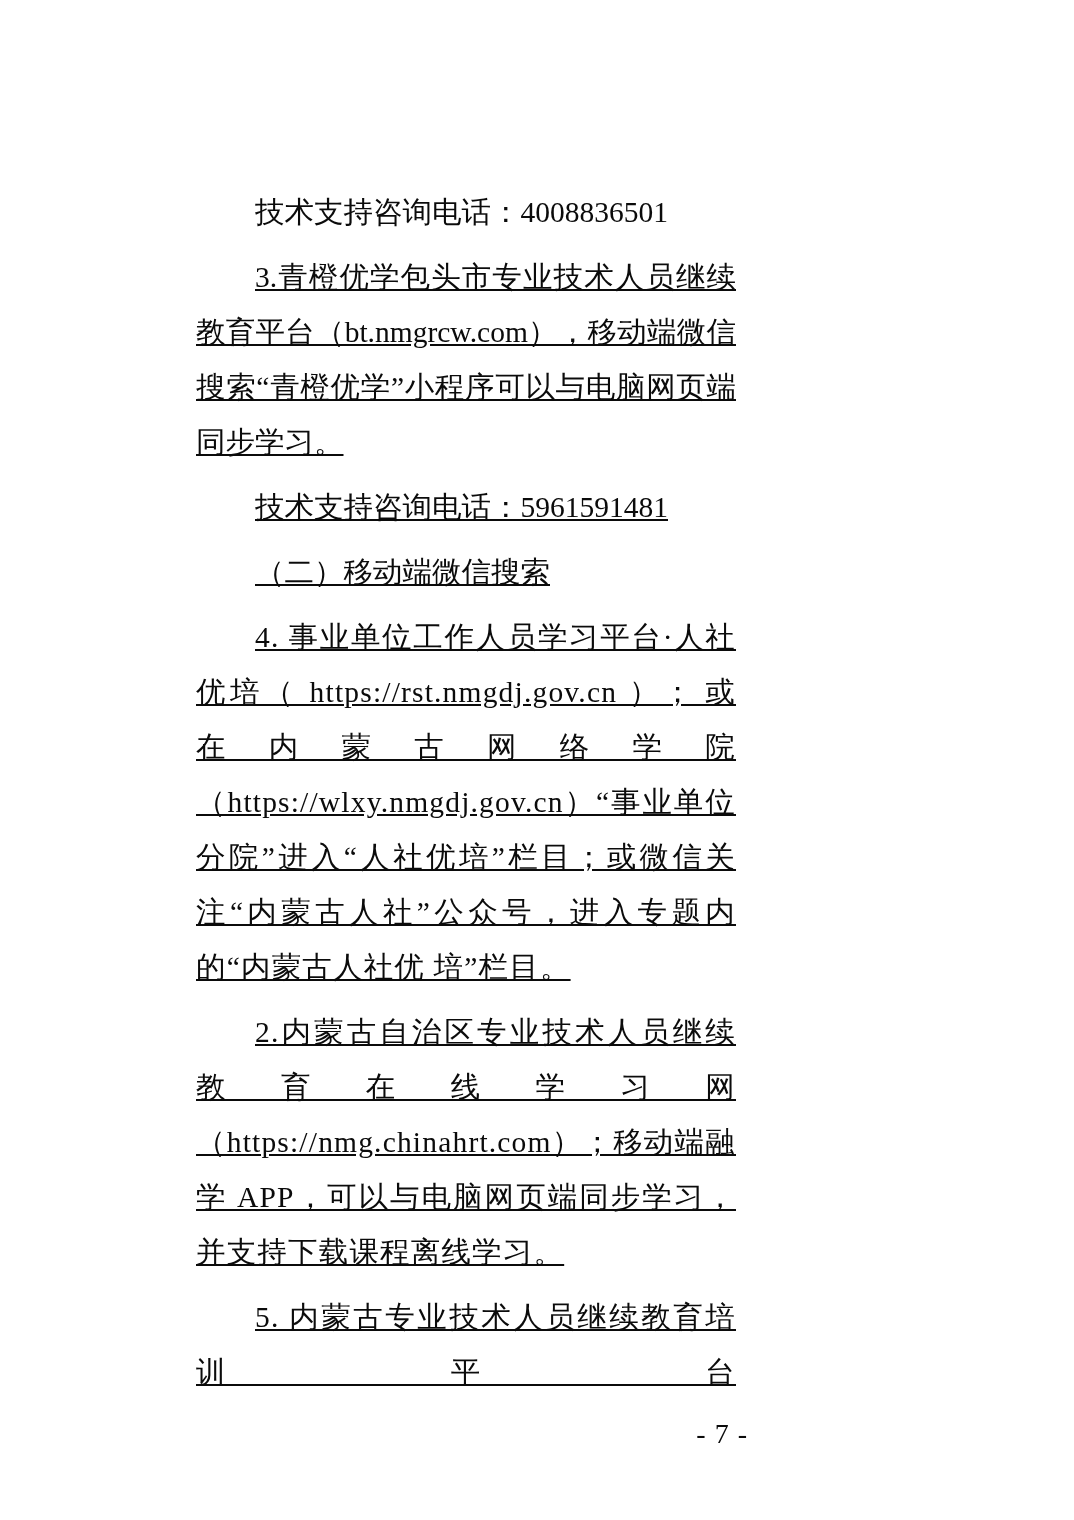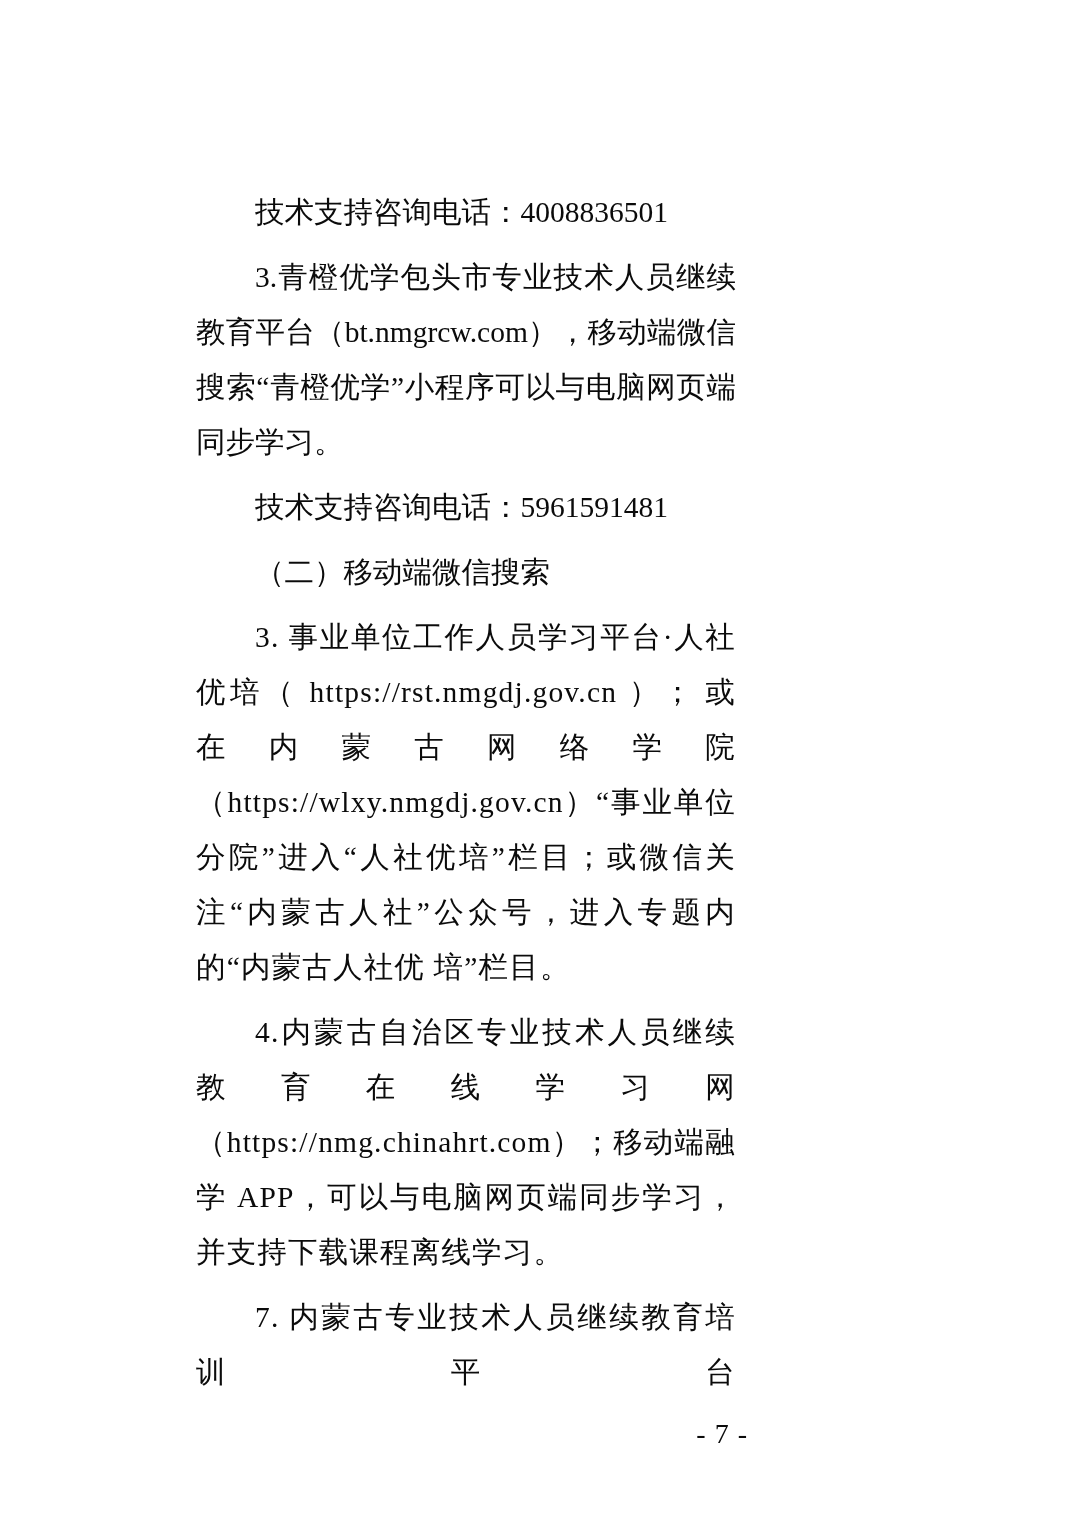--- a/index.html
+++ b/index.html
@@ -26,20 +26,21 @@
     line-height: 55px;
     text-align: justify;
     text-justify: inter-ideograph;
     margin: 0 0 0 0;
   }
   .indent {
     text-indent: 2em;
   }
   .p-gap {
     margin-top: 10px;
+    text-decoration: underline;
   }
   .spread {
     
     letter-spacing: 0.04em;
   }
   .page-number {
     position: absolute;
     right: 128px;
     bottom: 70px;
     font-size: 28px;
@@ -57,22 +58,22 @@
 <div class="page">
 
   <p class="para indent">技术支持咨询电话：4008836501</p>
 
   <p class="para indent p-gap">3.青橙优学包头市专业技术人员继续教育平台（bt.nmgrcw.com），移动端微信搜索“青橙优学”小程序可以与电脑网页端同步学习。</p>
 
   <p class="para indent p-gap">技术支持咨询电话：5961591481</p>
 
   <p class="para indent p-gap">（二）移动端微信搜索</p>
 
-  <p class="para indent p-gap spread">3. 事业单位工作人员学习平台·人社优培（ https://rst.nmgdj.gov.cn ）； 或在内蒙古网络学院（https://wlxy.nmgdj.gov.cn）“事业单位分院”进入“人社优培”栏目；或微信关注“内蒙古人社”公众号，进入专题内的“内蒙古人社优 培”栏目。</p>
+  <p class="para indent p-gap spread">4. 事业单位工作人员学习平台·人社优培（ https://rst.nmgdj.gov.cn ）； 或在内蒙古网络学院（https://wlxy.nmgdj.gov.cn）“事业单位分院”进入“人社优培”栏目；或微信关注“内蒙古人社”公众号，进入专题内的“内蒙古人社优 培”栏目。</p>
 
-  <p class="para indent p-gap spread">4.内蒙古自治区专业技术人员继续教育在线学习网（https://nmg.chinahrt.com）；移动端融学 APP，可以与电脑网页端同步学习，并支持下载课程离线学习。</p>
+  <p class="para indent p-gap spread">2.内蒙古自治区专业技术人员继续教育在线学习网（https://nmg.chinahrt.com）；移动端融学 APP，可以与电脑网页端同步学习，并支持下载课程离线学习。</p>
 
 
 
-  <p class="para indent p-gap j-full spread">7. 内蒙古专业技术人员继续教育培训平台</p>
+  <p class="para indent p-gap j-full spread">5. 内蒙古专业技术人员继续教育培训平台</p>
 
   <div class="page-number">- 7 -</div>
 </div>
 
 </body></html>

